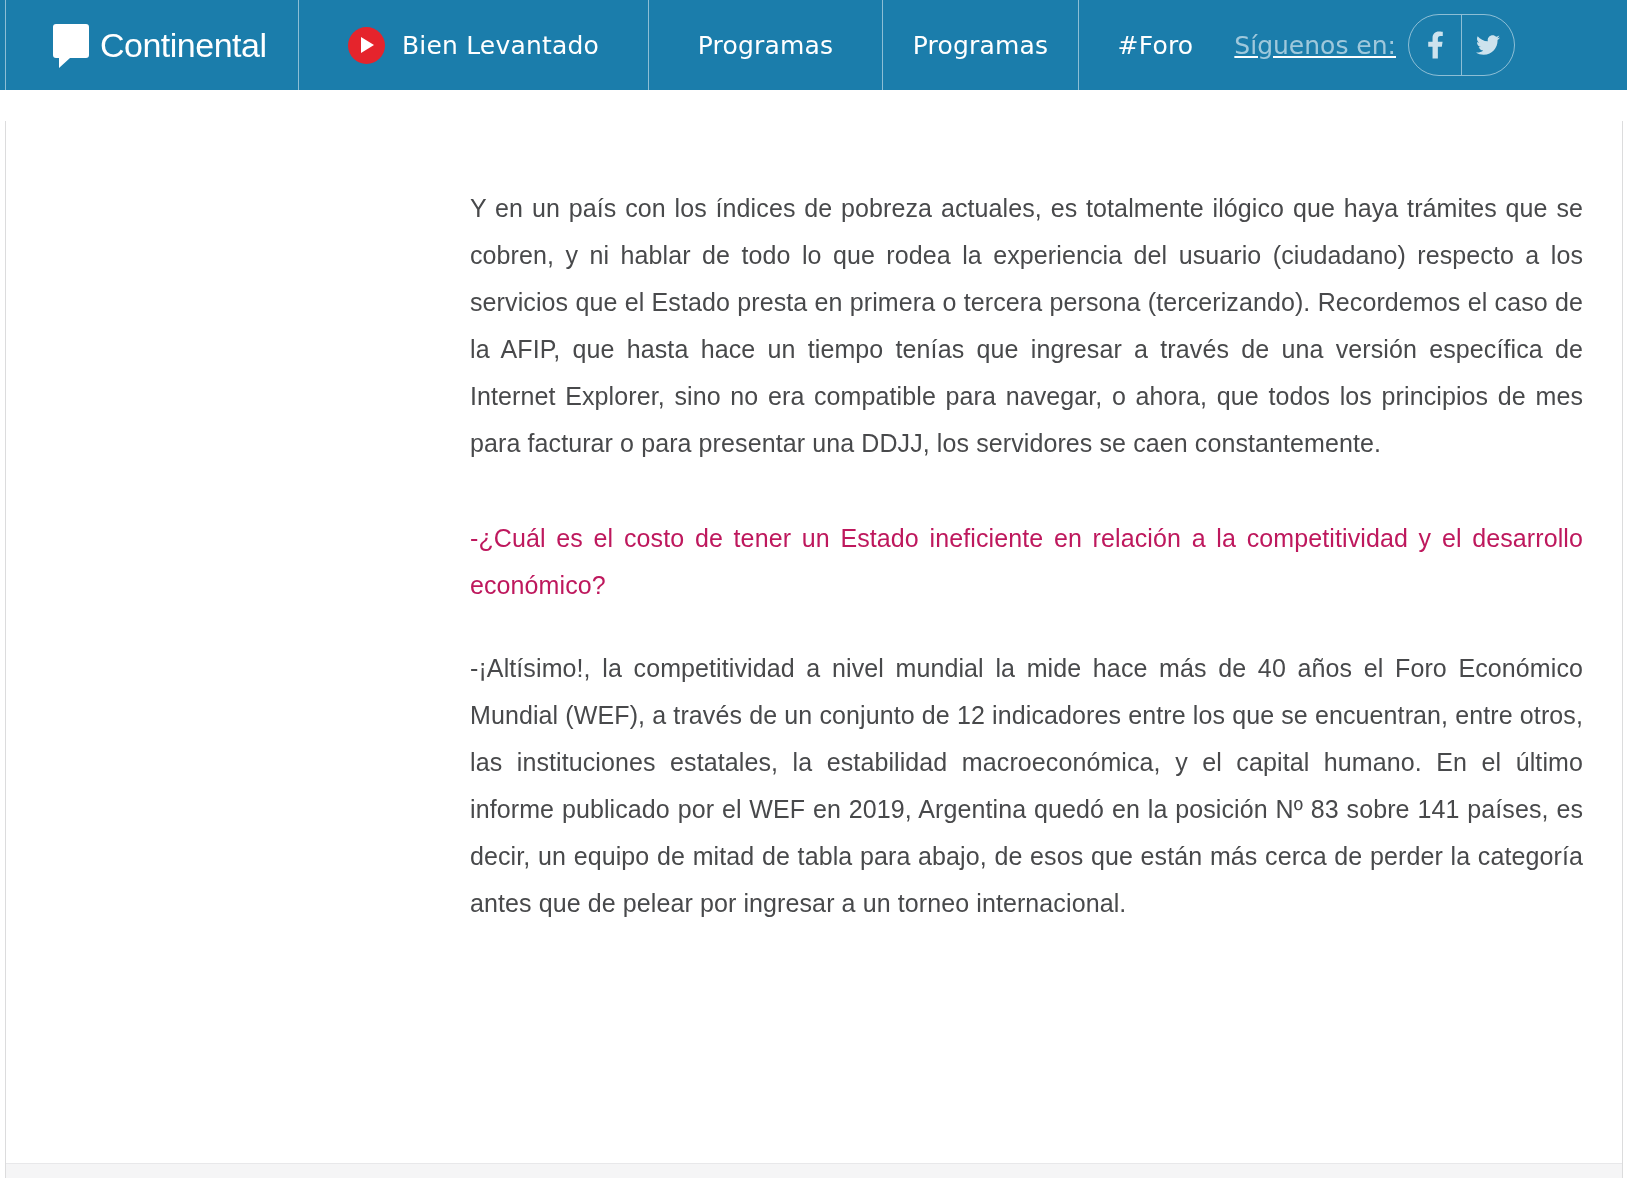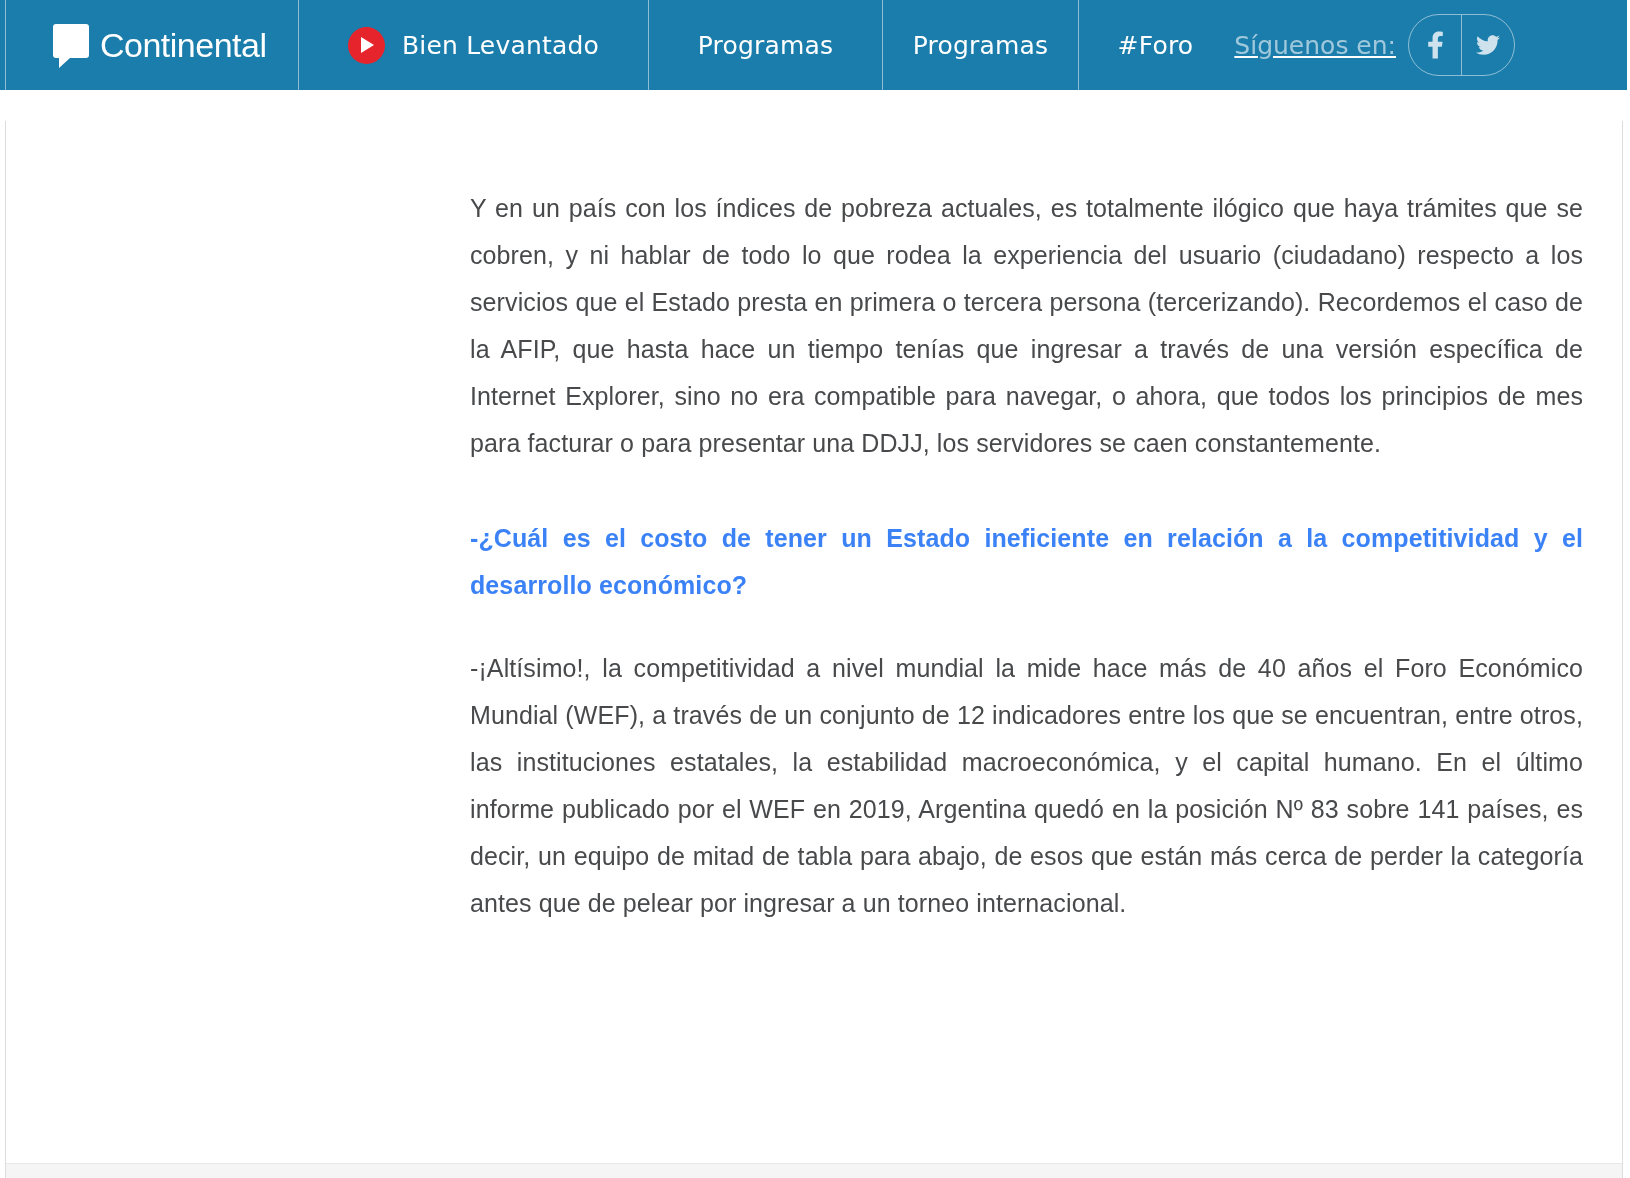--- a/index.html
+++ b/index.html
@@ -82,21 +82,21 @@
   .edge-line-right {
     position:absolute; left:1622px; top:121px; bottom:0; width:1px;
     background:#dcdcdd;
   }
   article.story {
     position:absolute; left:470px; top:185px; width:1113px;
     font-size:25px; line-height:47px; color:#48494b;
     text-align:justify; letter-spacing:0.1px;
   }
   article.story p { margin:0 0 36px 0; }
-  article.story p.q { font-weight:700; color:#3b82f6;margin-top:48px; }
+  article.story p.q { font-weight:400; color:#be185d;margin-top:48px; }
 
   .bottom-strip {
     position:absolute; left:6px; right:8px; bottom:0; height:15px;
     background:#f5f5f6; border-top:1px solid #e8e8ea;
   }
 </style>
 </head>
 <body>
 
 <div class="page">

